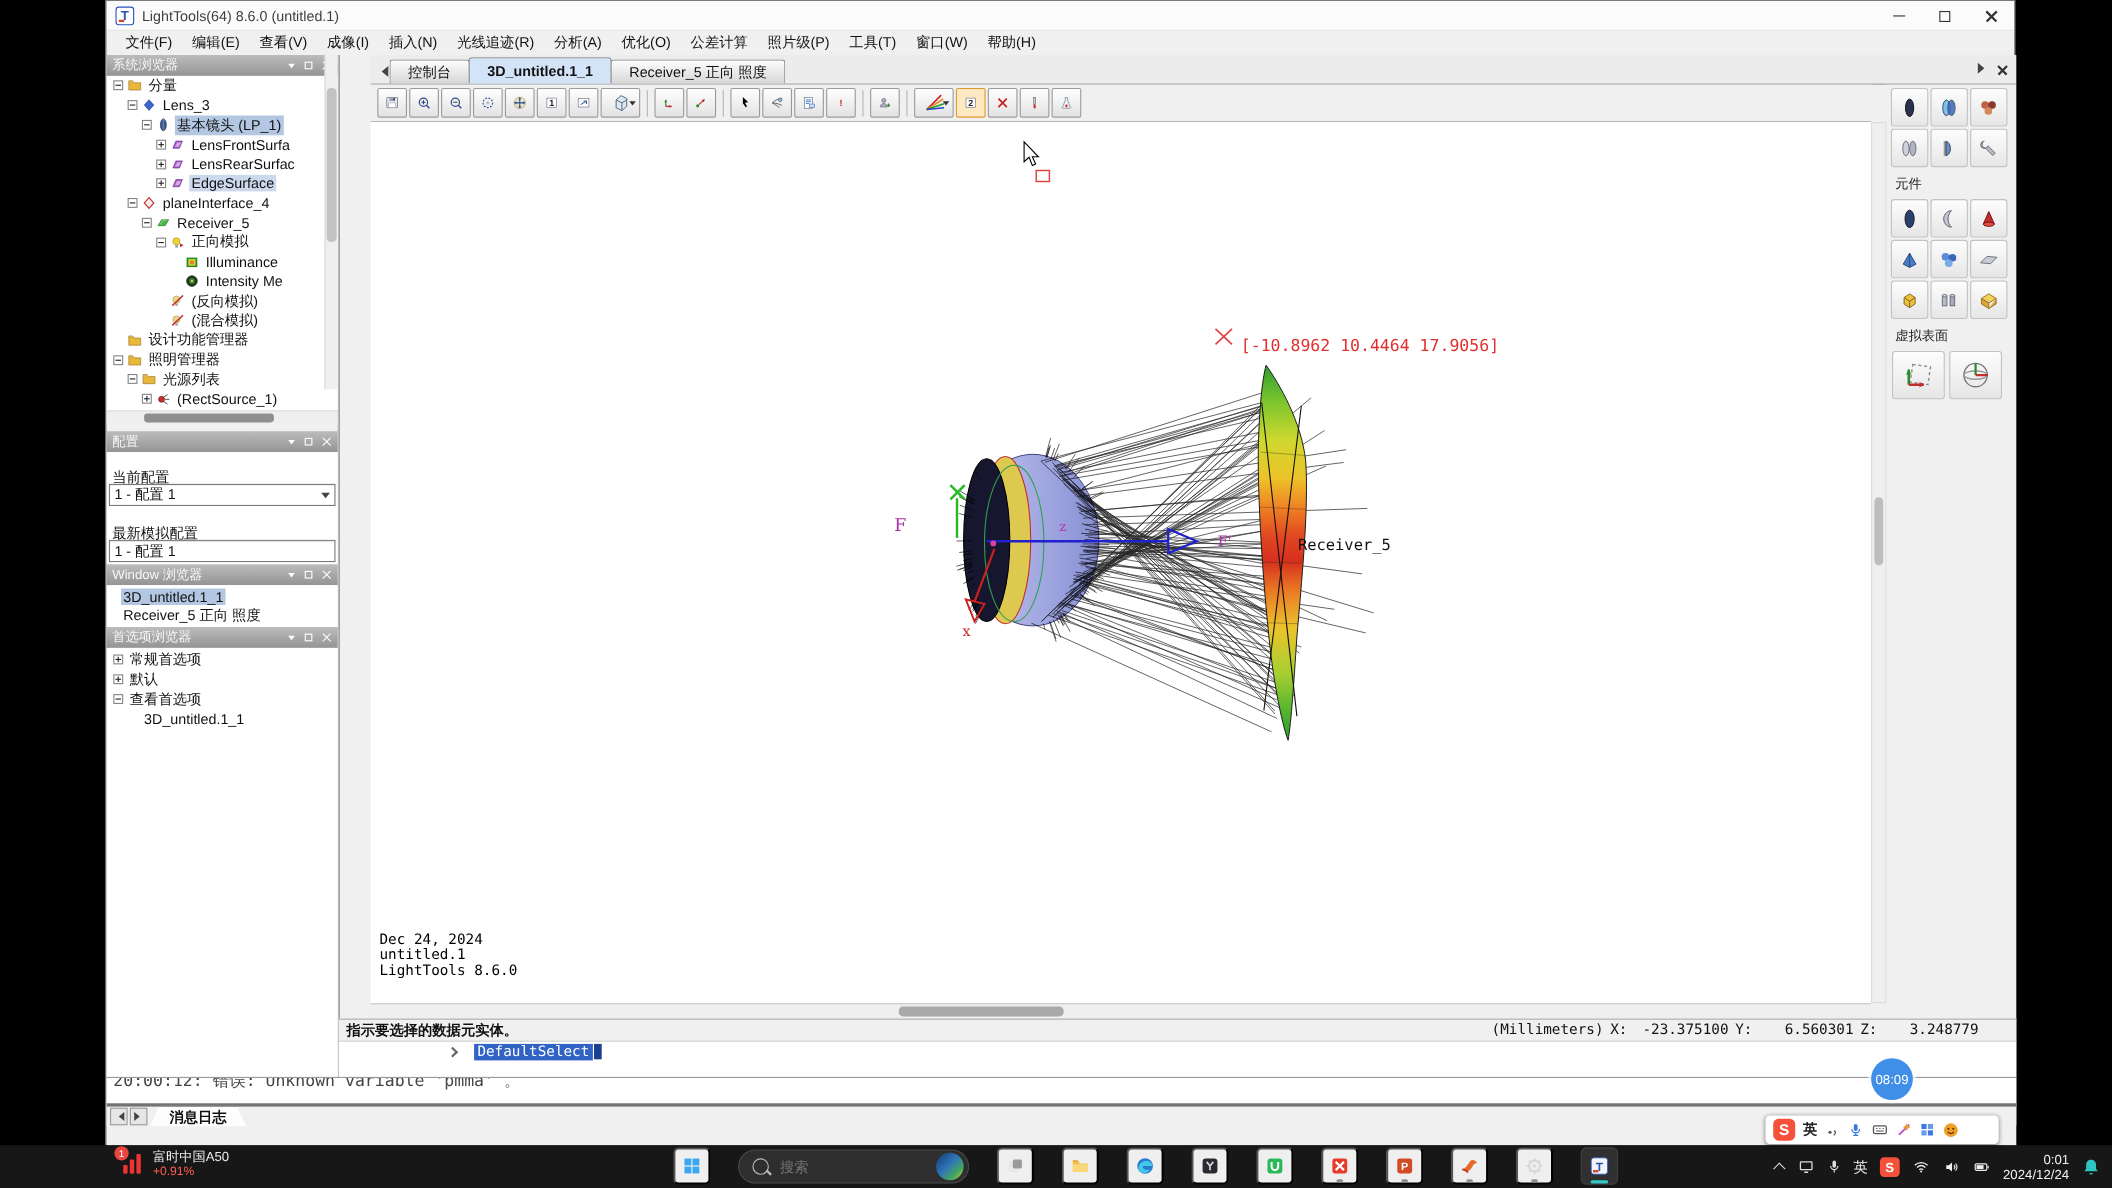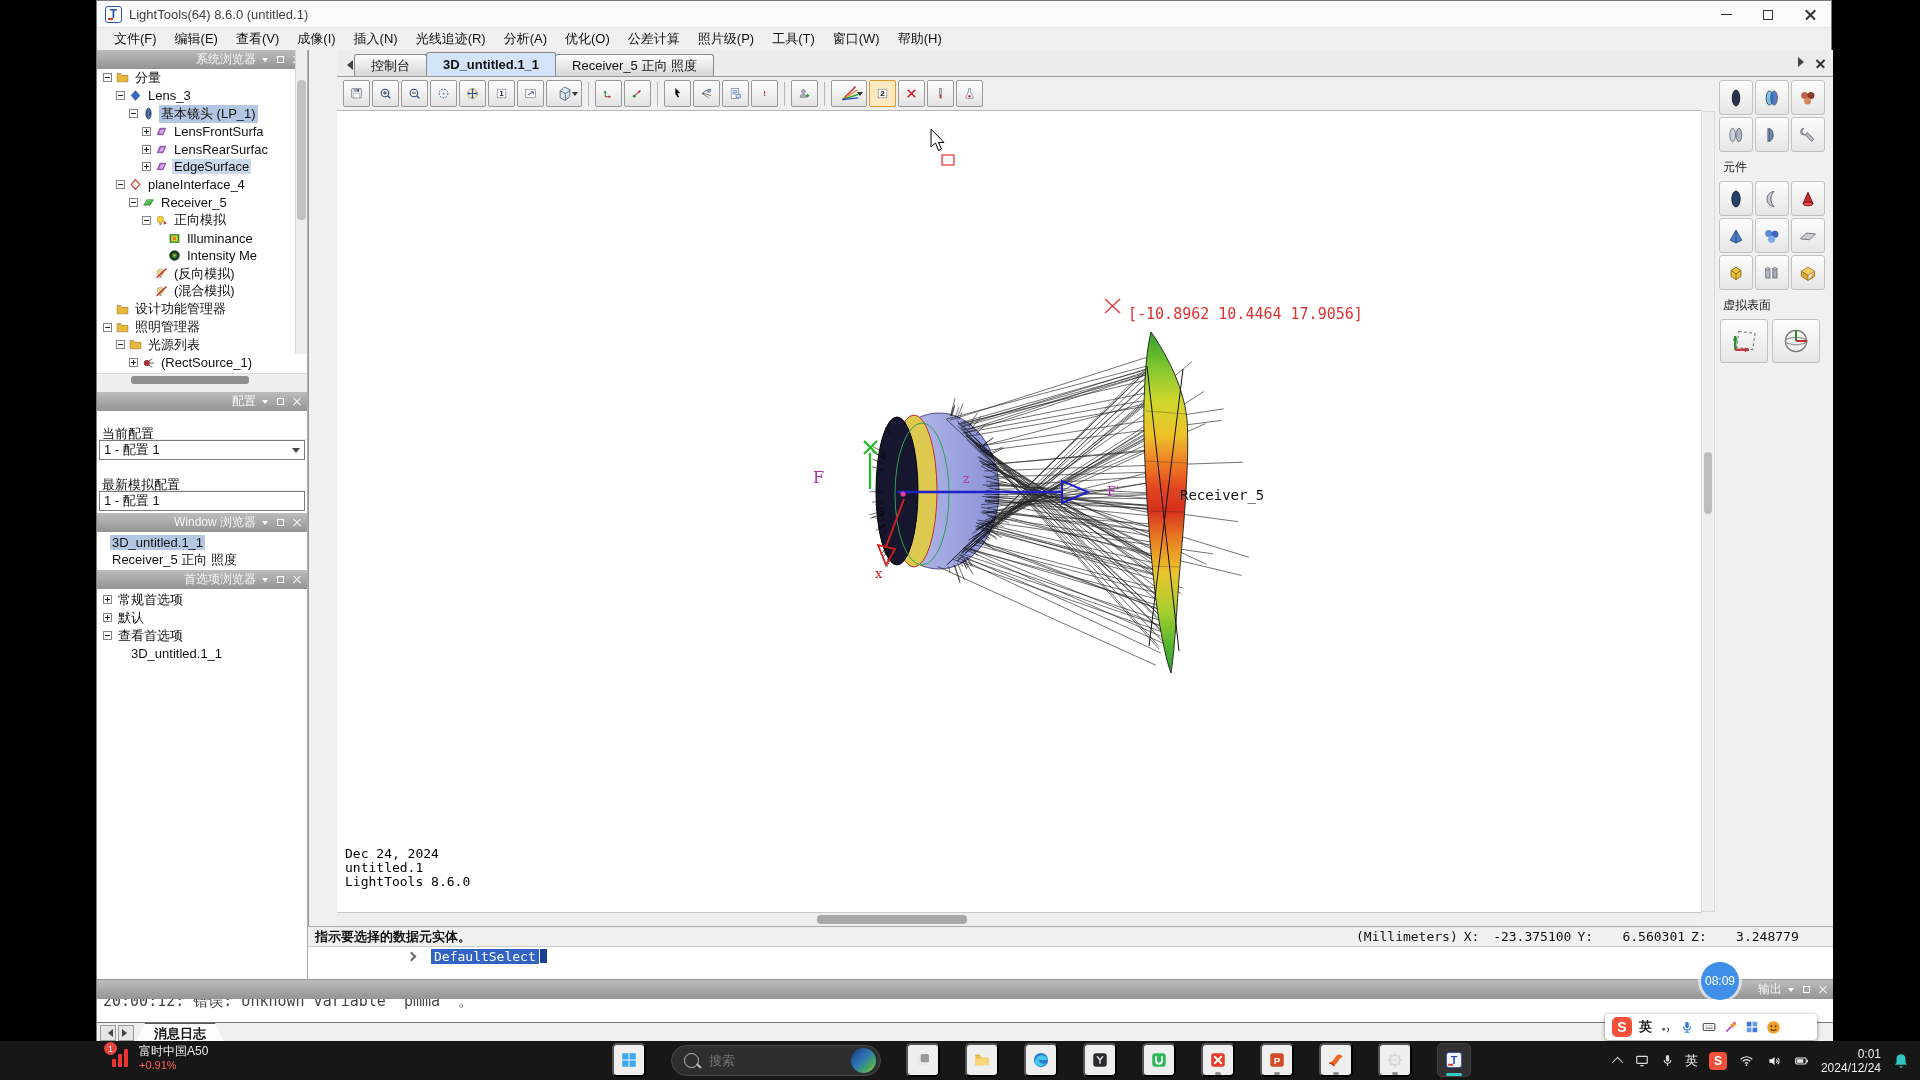--- a/index.html
+++ b/index.html
@@ -19,21 +19,21 @@
   .g-min{width:11px;height:1px;background:#333;}
   .g-max{width:10px;height:10px;border:1px solid #333;}
   .g-close{position:relative;width:11px;height:11px;}
   .g-close::before,.g-close::after{content:"";position:absolute;left:-1px;top:5px;width:13px;height:1.5px;background:#333;}
   .g-close::before{transform:rotate(45deg);} .g-close::after{transform:rotate(-45deg);}
   
   .menubar{position:absolute;left:0;top:27px;right:0;height:22px;display:flex;align-items:center;padding-left:8px;font-size:13px;background:#f0f0f0;}
   .menu-item{padding:1px 9px;cursor:default;}
   
   .dock{position:absolute;left:0;top:49px;width:211px;height:929px;background:#f0f0f0;border-right:1px solid #ababab;display:flex;flex-direction:column;}
-  .p-head{height:19px;background:linear-gradient(#bcbcbc,#949494);color:#f6f6f6;font-size:12px;display:flex;align-items:center;padding:0 3px 0 5px;flex:none;text-align:right;}
+  .p-head{height:19px;background:linear-gradient(#bcbcbc,#949494);color:#f6f6f6;font-size:12px;display:flex;align-items:center;padding:0 3px 0 5px;flex:none;}
   .p-title{flex:1;}
   .p-btn{width:15px;height:14px;display:flex;align-items:center;justify-content:center;margin-left:1px;}
   .g-down{width:0;height:0;border:3.5px solid transparent;border-top:4.5px solid #fff;margin-top:4px;}
   .g-pin{width:7px;height:7px;border:1px solid #fff;}
   .g-wx{position:relative;width:8px;height:8px;}
   .g-wx::before,.g-wx::after{content:"";position:absolute;left:-1px;top:3.5px;width:10px;height:1.3px;background:#fff;}
   .g-wx::before{transform:rotate(45deg);} .g-wx::after{transform:rotate(-45deg);}
   .tree{position:relative;background:#fff;height:304px;overflow:hidden;font-size:13px;flex:none;}
   .tree-row{display:flex;align-items:center;height:17.8px;white-space:nowrap;}
   .exp{width:9px;height:9px;border:1px solid #848484;background:#fff;position:relative;margin-right:4px;flex:none;}
@@ -98,21 +98,21 @@
   .sb-val{min-width:86px;text-align:right;}
   .cmdbar{position:absolute;left:211px;top:945px;width:1525px;height:33px;background:#fff;border-top:1px solid #cccccc;}
   .cmd-row{display:flex;align-items:center;height:18px;padding-left:100px;}
   .chev{width:7px;height:7px;border-right:2px solid #666;border-bottom:2px solid #666;transform:rotate(-45deg);margin-right:16px;}
   .cmd-value{font-family:"DejaVu Sans Mono",monospace;font-size:13px;background:#3163c5;color:#fff;padding:0 3px;}
   .caret{display:inline-block;width:7px;height:14px;background:#1d3f8f;margin-left:1px;vertical-align:middle;}
   
   .output{position:absolute;left:0;top:978px;width:1736px;height:63px;background:#f0f0f0;border-top:1px solid #9a9a9a;display:flex;flex-direction:column;}
   .out-body{height:23px;background:#fff;overflow:hidden;font-family:"DejaVu Sans Mono",monospace;font-size:15px;color:#444;padding-left:6px;flex:none;}
   .out-msg{margin-top:-7px;}
-  .out-tabs{height:20px;background:#f0f0f0;border-top:1px solid #737373;display:flex;align-items:center;padding-left:3px;gap:2px;flex:none;}
+  .out-tabs{height:20px;background:#f0f0f0;border-top:3px solid #737373;display:flex;align-items:center;padding-left:3px;gap:2px;flex:none;}
   .ot-nav{width:16px;height:16px;border:1px solid #9a9a9a;background:#e6e6e6;display:flex;align-items:center;justify-content:center;}
   .ot-nav .tri-l{border-width:4px;border-right-width:5px;}
   .ot-nav .tri-r{border-width:4px;border-left-width:5px;}
   .ot-tab{font-size:13px;font-weight:bold;height:19px;line-height:19px;background:#fdfdfd;padding:0 18px;
           clip-path:polygon(9px 0,calc(100% - 9px) 0,100% 100%,0 100%);border-top:1px solid #555;}
   
   .screen-time{position:absolute;left:1701px;top:962px;width:38px;height:38px;border-radius:50%;background:#3f8fe8;color:#fff;
                font-size:12px;display:flex;align-items:center;justify-content:center;z-index:40;box-shadow:0 0 0 3px rgba(255,255,255,.6);}
   .sogou{position:absolute;left:1605px;top:1014px;width:212px;height:26px;background:#fff;border-radius:4px;display:flex;align-items:center;gap:7px;padding:0 7px;z-index:35;box-shadow:0 1px 4px rgba(0,0,0,.45);}
   .sg-logo{width:20px;height:20px;background:#f4503a;border-radius:5px;color:#fff;font-weight:bold;font-size:14px;display:flex;align-items:center;justify-content:center;}
@@ -1020,32 +1020,20 @@
     </div>
     <div class="cmdbar">
       <div class="cmd-row">
         <span class="chev"></span>
         <span class="cmd-value">DefaultSelect</span>
           <span class="caret"></span>
       </div>
     </div>
 
     <div class="output">
-      <div class="p-head">
-        <span class="p-title">输出</span>
-        <span class="p-btn">
-            <span class="g-down"></span>
-          </span>
-        <span class="p-btn">
-            <span class="g-pin"></span>
-          </span>
-        <span class="p-btn">
-            <span class="g-wx"></span>
-          </span>
-      </div>
       <div class="out-body">
         <div class="out-msg">20:00:12: 错误: Unknown variable 'pmma' 。</div>
       </div>
       <div class="out-tabs">
         <span class="ot-nav">
             <span class="tri-l"></span>
           </span>
         <span class="ot-nav">
             <span class="tri-r"></span>
           </span>

